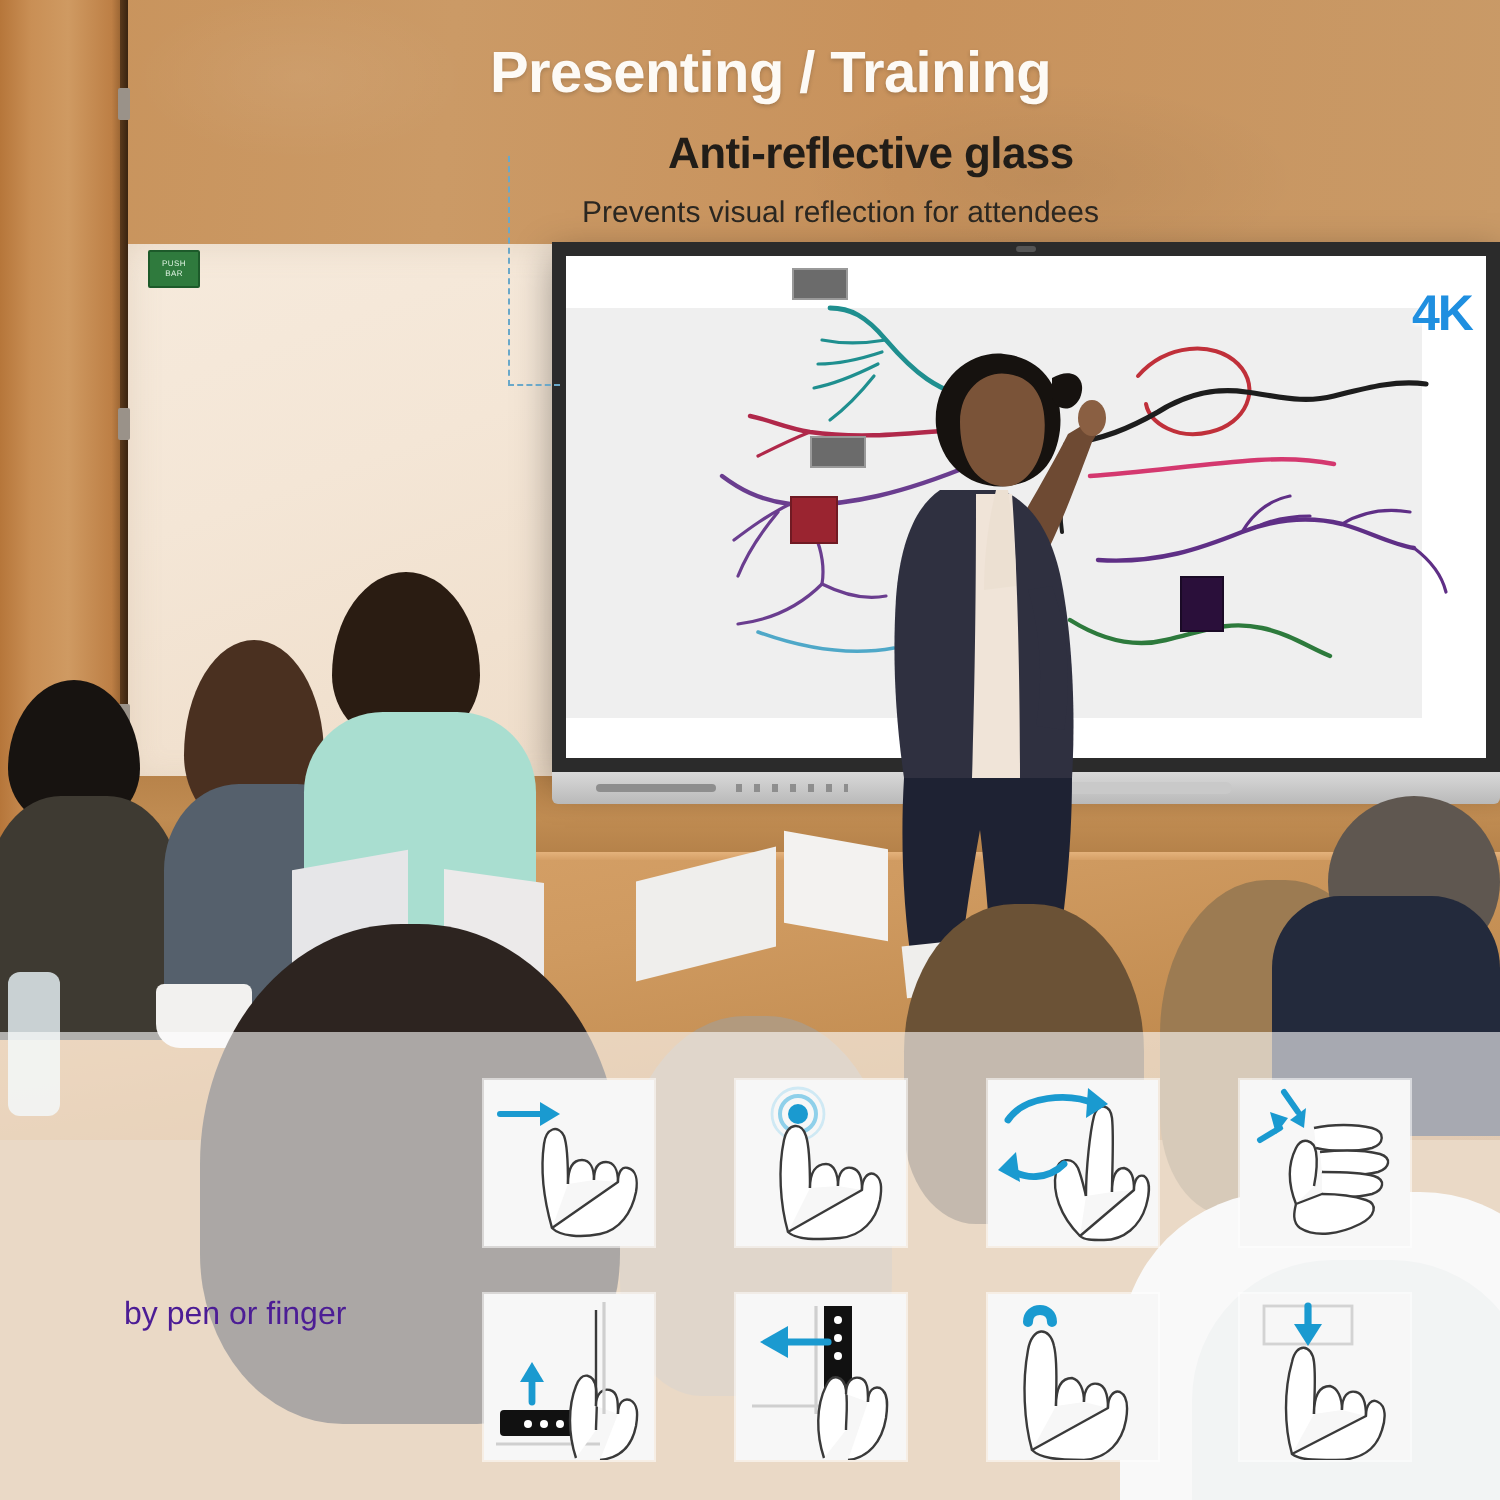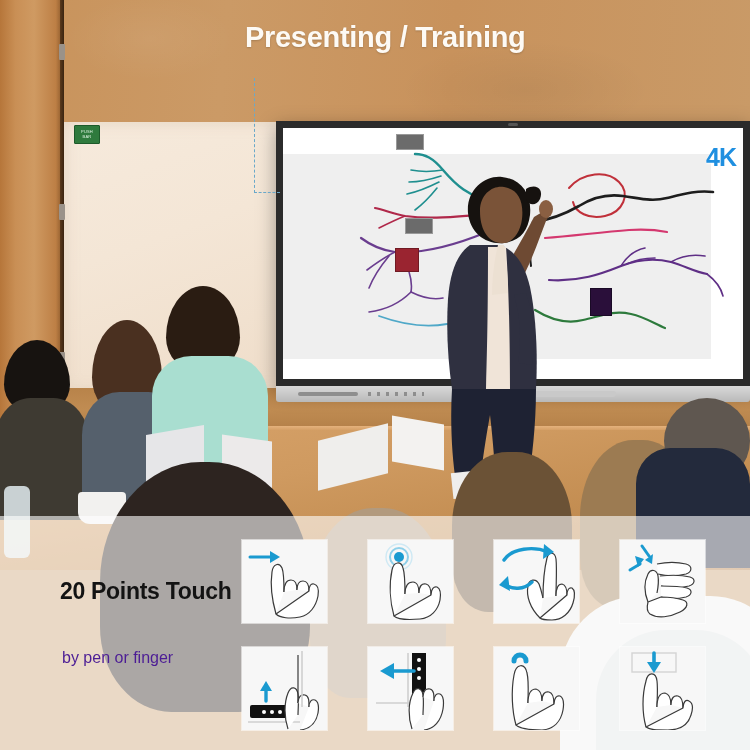--- a/index.html
+++ b/index.html
@@ -278,24 +278,25 @@
   </div>
 
   <div class="veil"></div>
 
   <div class="callout">
     <div class="v"></div>
       <div class="h"></div>
   </div>
 
   <div class="t-title">Presenting / Training</div>
+  <div class="t-sub">Anti-reflective glass</div>
+  <div class="t-desc">Prevents visual reflection for attendees</div>
 
   <div class="badge-4k">4K</div>
 
-  <div class="t-points">20 Points Touch</div>
   <div class="t-easy2">by pen or finger</div>
 
   <div class="tile" style="left:242px;top:540px" title="Swipe right">
     <svg viewBox="0 0 85 83" aria-hidden="true">
       <g fill="none" stroke="#3a3a3a" stroke-width="1.2" stroke-linejoin="round">
         <path d="M34 74 C 30 60 28 46 30 32 C 31 24 37 22 40 28 C 42 33 42 44 42 52" fill="#fff"></path>
         <path d="M42 52 C 42 44 44 40 49 40 C 53 40 55 44 55 50" fill="#fff"></path>
         <path d="M55 50 C 55 44 57 41 61 41 C 65 41 67 45 67 51" fill="#fff"></path>
         <path d="M67 51 C 67 46 69 43 72 44 C 76 45 77 50 76 56 C 74 66 68 75 58 77 C 48 79 38 78 34 74 Z" fill="#fff"></path>
       </g>

